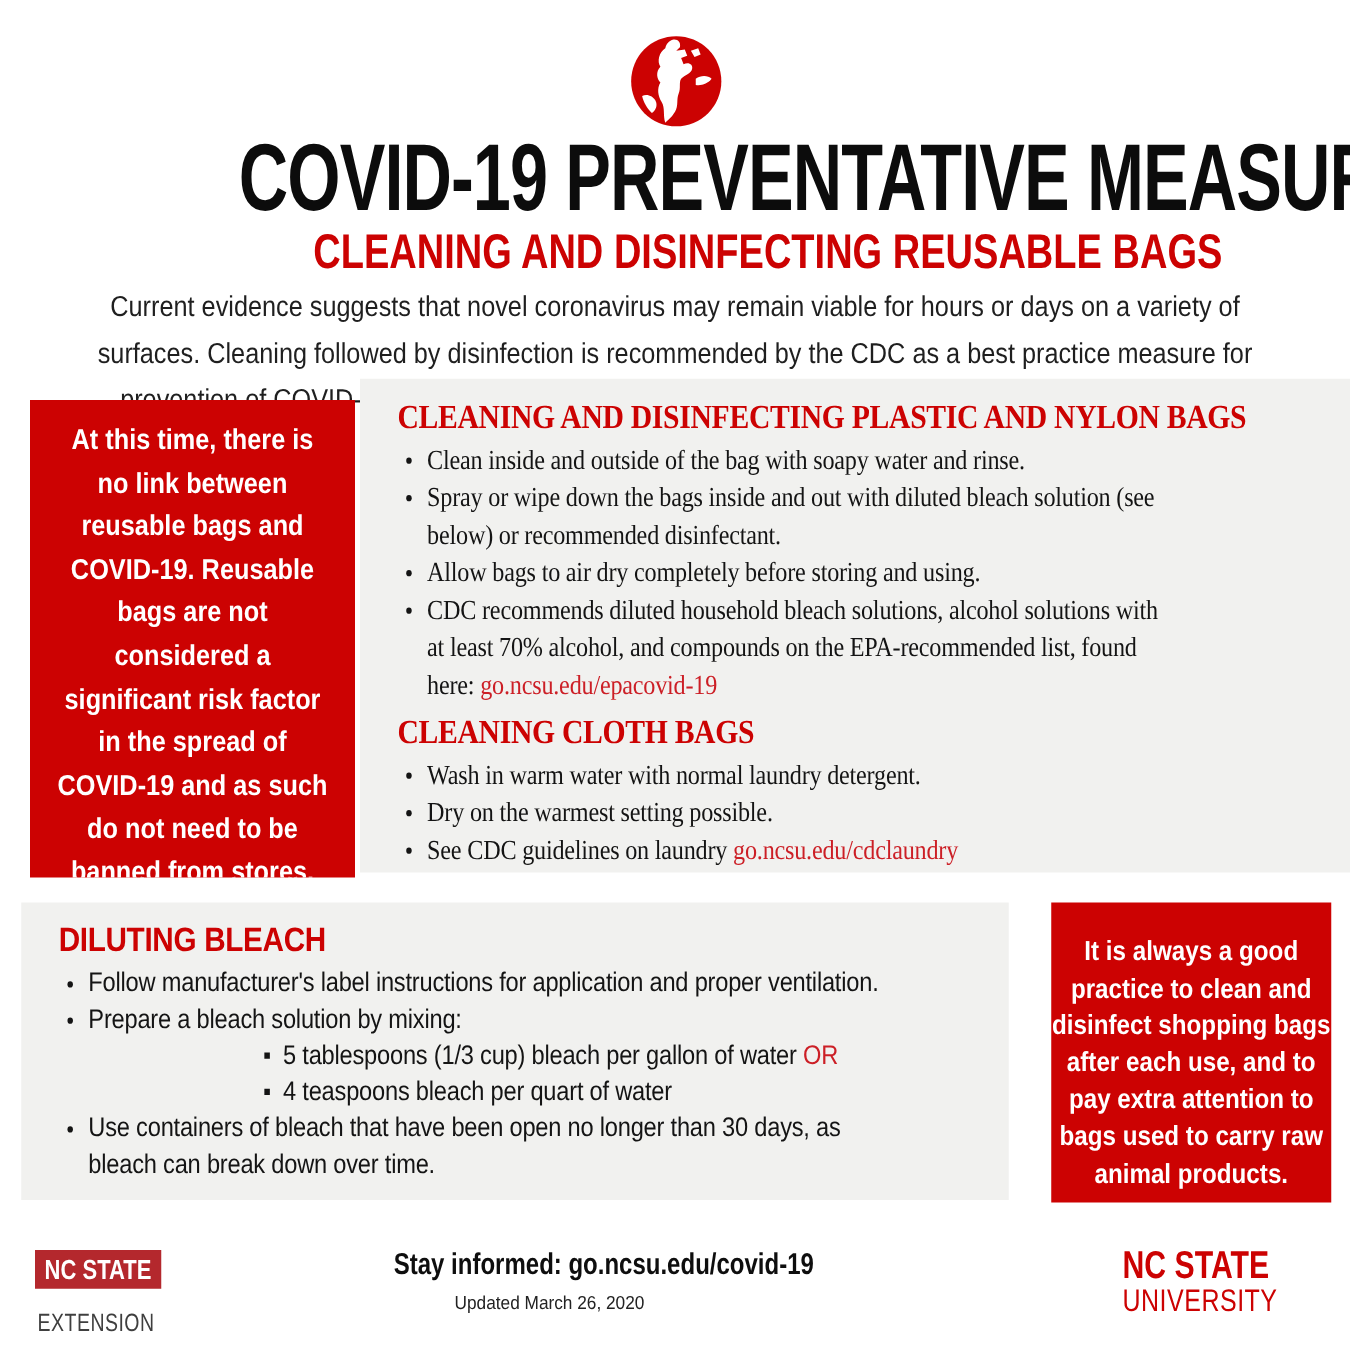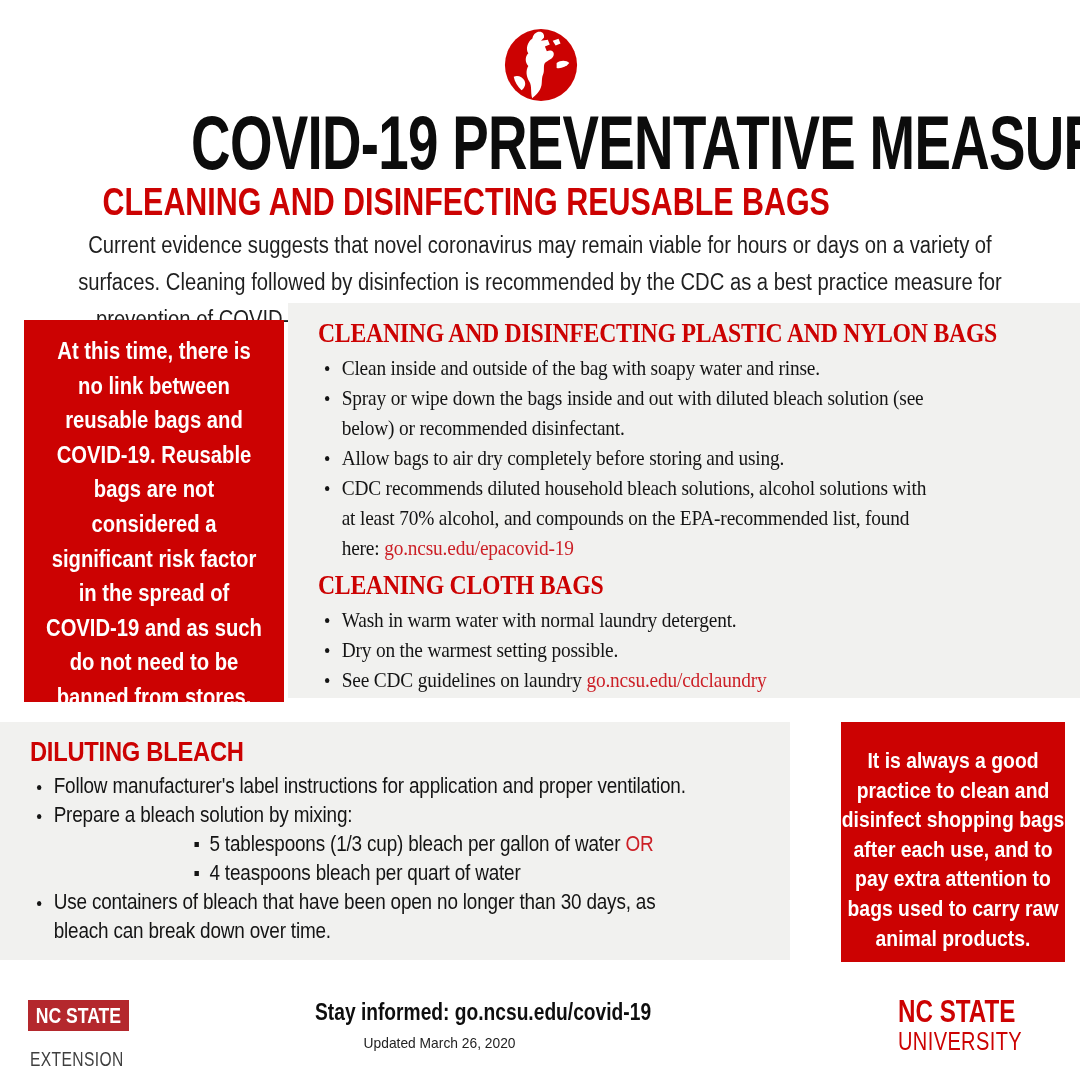--- a/index.html
+++ b/index.html
@@ -4,31 +4,31 @@
 <style>
   * { margin:0; padding:0; box-sizing:border-box; }
   html,body { background:#fff; }
   body { font-family:"Liberation Sans", sans-serif; color:#1c1c1c; }
   .page { position:relative; width:1080px; height:1080px; background:#fff; overflow:hidden; margin:0 auto; }
 
   
   .globe { position:absolute; left:502px; top:26px; width:78px; height:78px; }
   .title { position:absolute; top:104px; left:0; width:1080px; text-align:center; white-space:nowrap; }
   .title span { display:inline-block; font-size:76px; font-weight:bold; letter-spacing:-1px; line-height:78px; transform:scaleX(0.72); transform-origin:center top; color:#0c0c0c; }
-  .subtitle { position:absolute; top:182px; left:0; width:1080px; text-align:left; white-space:nowrap; }
+  .subtitle { position:absolute; top:182px; left:0; width:1080px; text-align:right; white-space:nowrap; }
   .subtitle span { display:inline-block; font-size:39px; font-weight:bold; line-height:40px; transform:scaleX(0.78); transform-origin:center top; color:var(--red); }
   .intro { position:absolute; top:227px; left:-74px; width:1228px; text-align:center; white-space:pre-line; font-size:23px; line-height:37px; color:#1f1f1f; transform:scaleX(0.879); transform-origin:center top; }
 
   
   .callout { position:absolute; background:var(--red); overflow:hidden;margin-left:24px; }
   .callout-left  { left:0;     top:320px; width:260px; height:382px; }
   .callout-right { left:817px; top:722px; width:224px; height:240px; }
   .panel { position:absolute; background:var(--panel-gray); overflow:hidden; }
   .panel-top    { left:288px; top:303px; width:792px; height:395px;font-family:Liberation Serif, serif; }
-  .panel-bottom { left:0;     top:722px; width:790px; height:238px; }
+  .panel-bottom { left:17px;     top:722px; width:790px; height:238px; }
 
   .condensed { transform:scaleX(0.88); transform-origin:left top; width:113.64%; }
 
   .callout-text { white-space:pre-line; text-align:center; font-weight:bold; color:#ffffff; }
   .callout-left  .callout-text { font-size:23px; line-height:34.6px; padding-top:14px; }
   .callout-right .callout-text { font-size:22px; line-height:29.6px; padding-top:24px; }
 
   .panel-inner { padding:16px 12px 0 34px; }
   .panel-h { color:var(--red); font-weight:bold; font-size:27px; line-height:28px; letter-spacing:-0.3px; margin-bottom:6px; }
   .panel-h2 { margin-top:8px; }

